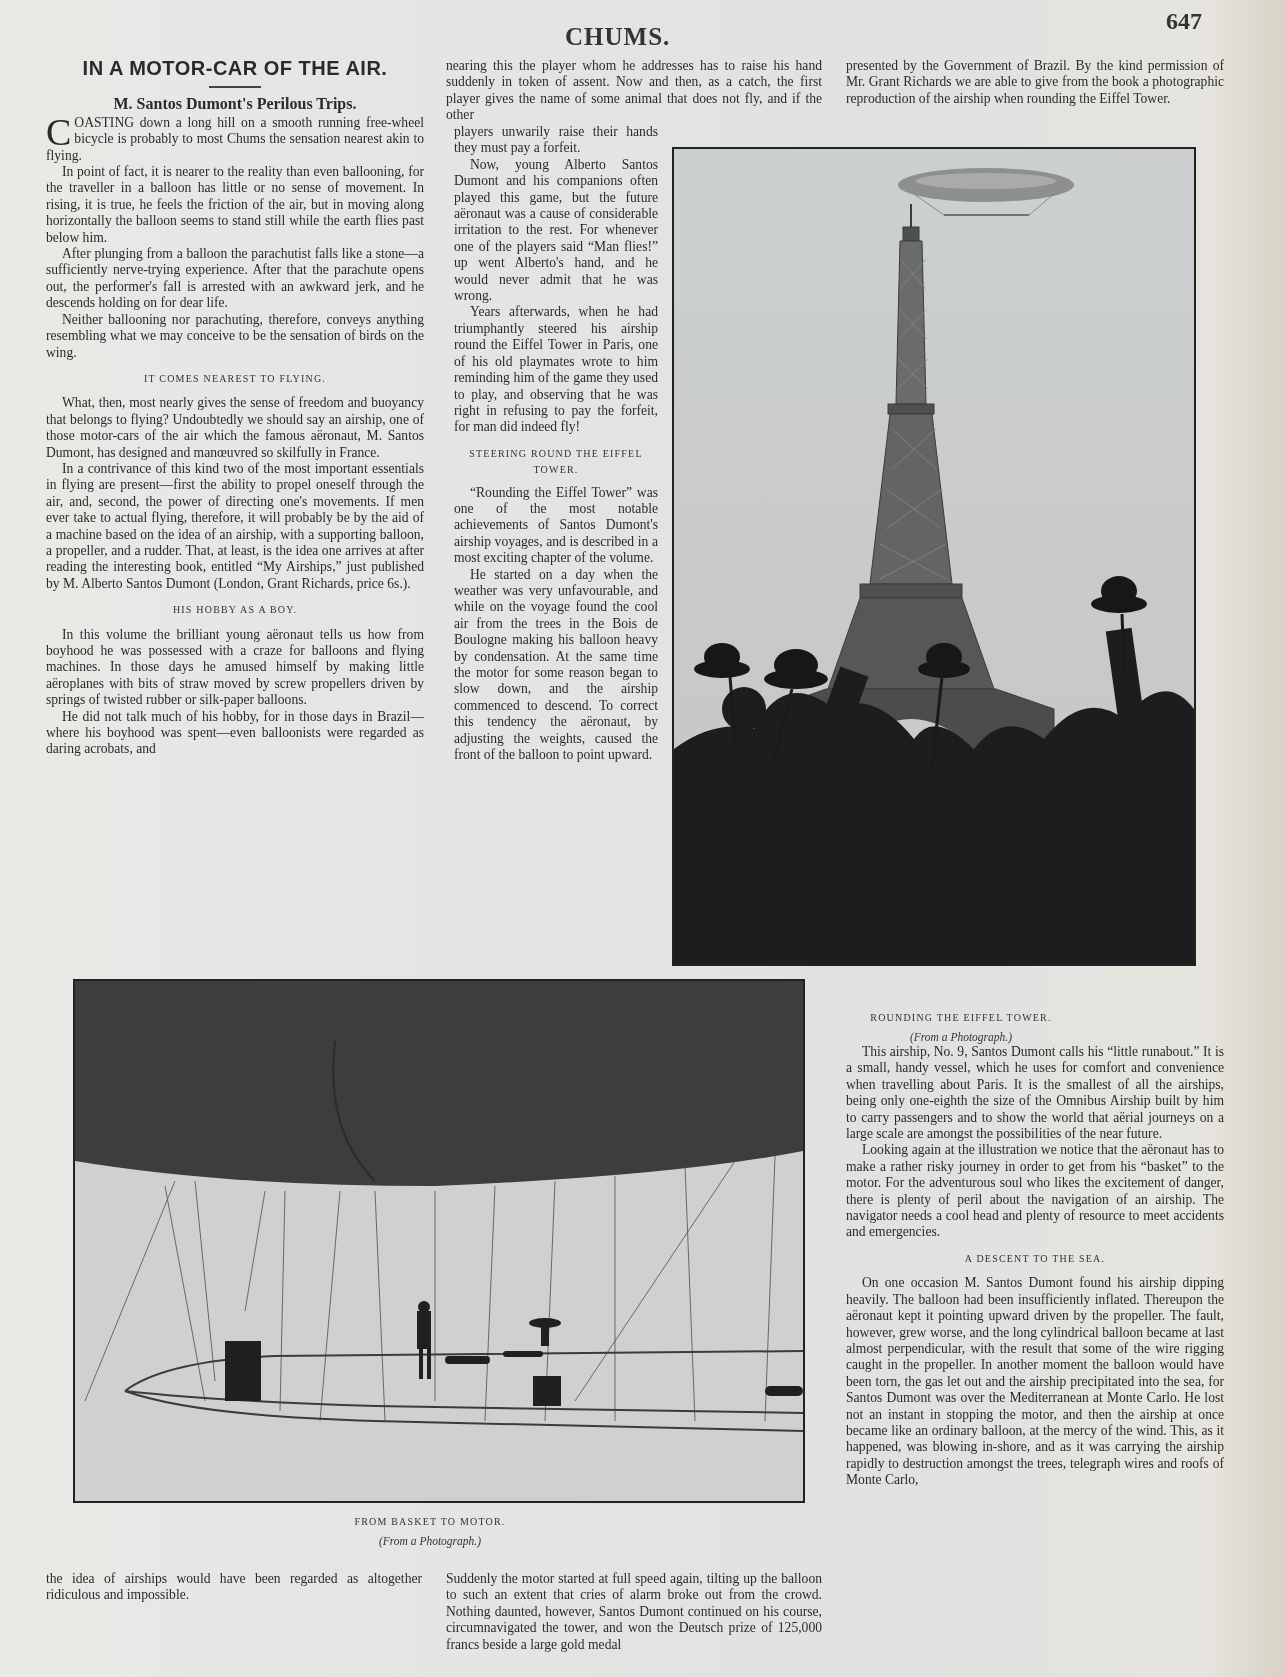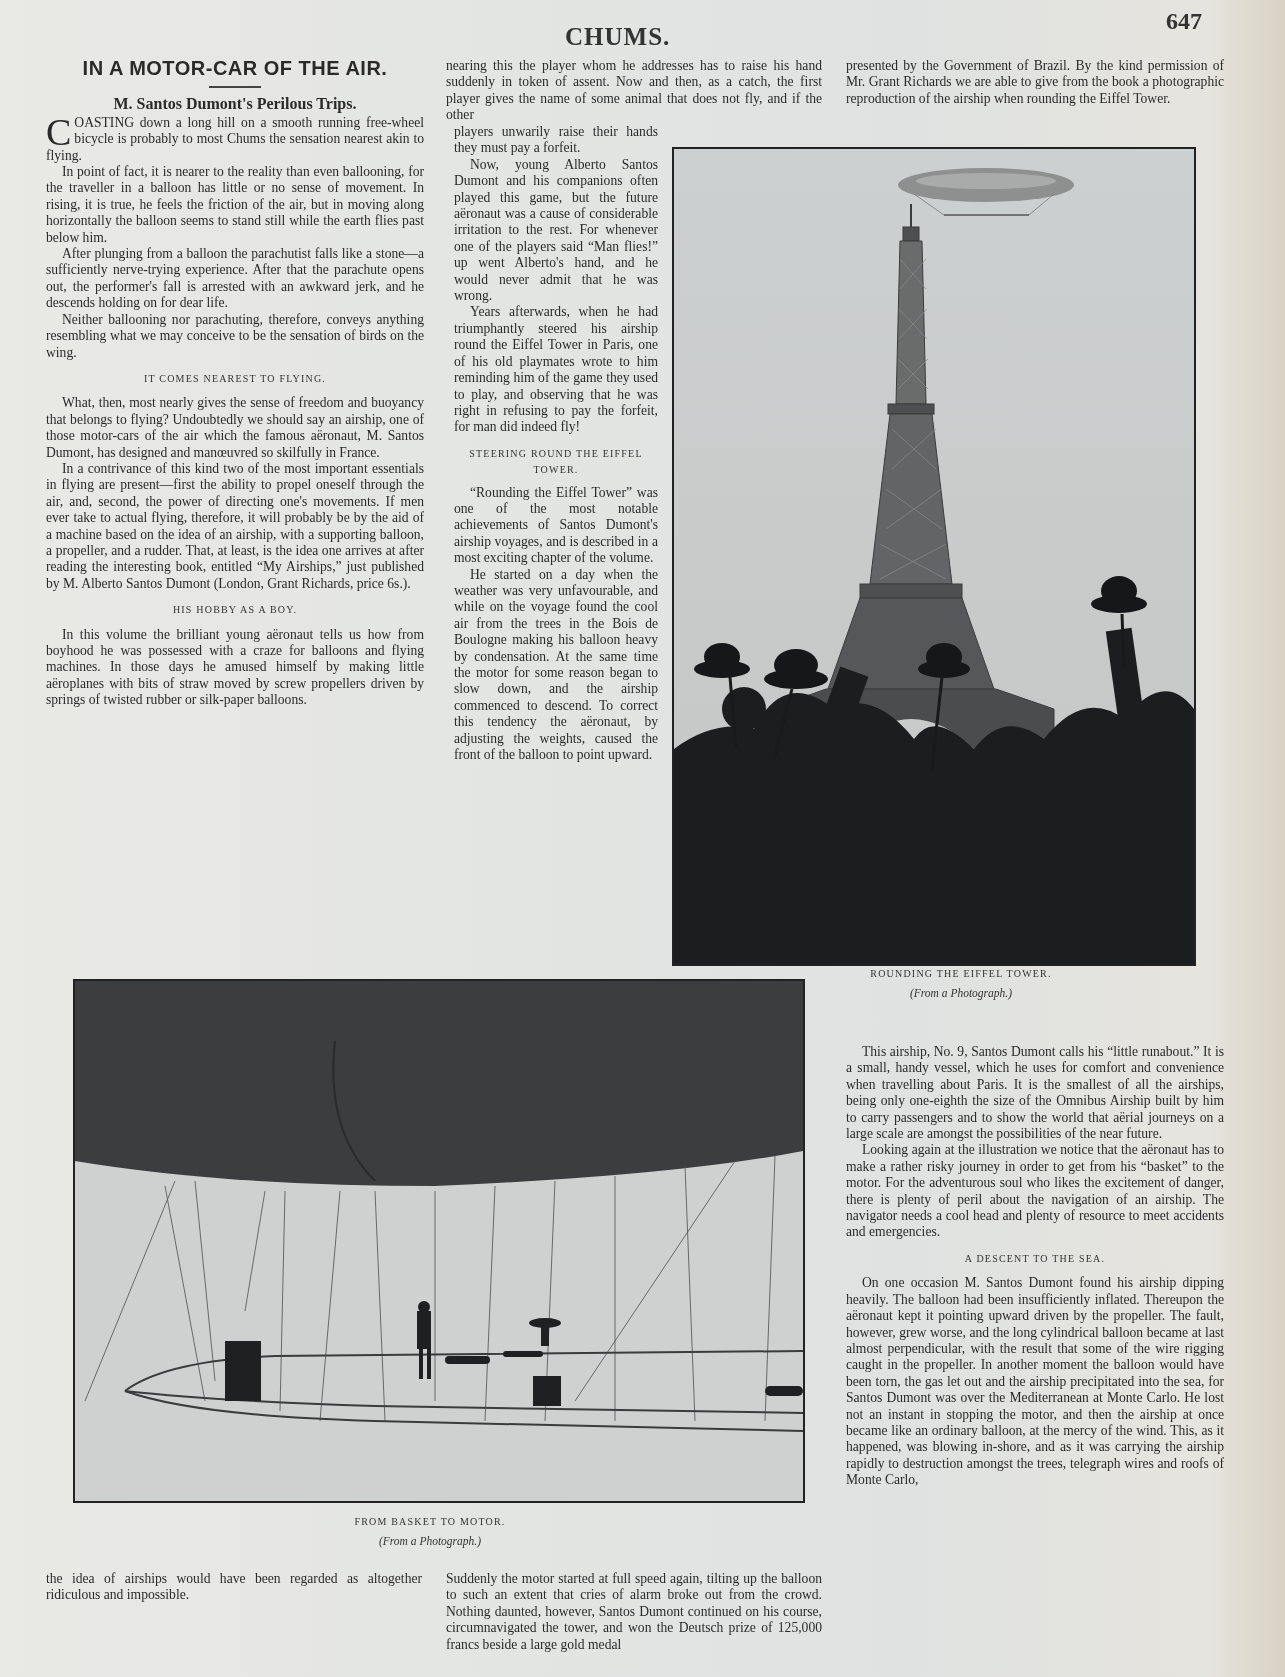--- a/index.html
+++ b/index.html
@@ -68,20 +68,21 @@
     <span class="dropcap">C</span><span>OASTING down a long hill on a smooth running free-wheel bicycle is probably to most Chums the sensation nearest akin to flying.</span>
   </p>
   <p>In point of fact, it is nearer to the reality than even ballooning, for the traveller in a balloon has little or no sense of movement. In rising, it is true, he feels the friction of the air, but in moving along horizontally the balloon seems to stand still while the earth flies past below him.</p>
   <p>After plunging from a balloon the parachutist falls like a stone—a sufficiently nerve-trying experience. After that the parachute opens out, the performer's fall is arrested with an awkward jerk, and he descends holding on for dear life.</p>
   <p>Neither ballooning nor parachuting, therefore, conveys anything resembling what we may conceive to be the sensation of birds on the wing.</p>
   <div class="section-head">It comes nearest to flying.</div>
   <p>What, then, most nearly gives the sense of freedom and buoyancy that belongs to flying? Undoubtedly we should say an airship, one of those motor-cars of the air which the famous aëronaut, M. Santos Dumont, has designed and manœuvred so skilfully in France.</p>
   <p>In a contrivance of this kind two of the most important essentials in flying are present—first the ability to propel oneself through the air, and, second, the power of directing one's movements. If men ever take to actual flying, therefore, it will probably be by the aid of a machine based on the idea of an airship, with a supporting balloon, a propeller, and a rudder. That, at least, is the idea one arrives at after reading the interesting book, entitled “My Airships,” just published by M. Alberto Santos Dumont (London, Grant Richards, price 6s.).</p>
   <div class="section-head">His hobby as a boy.</div>
   <p>In this volume the brilliant young aëronaut tells us how from boyhood he was possessed with a craze for balloons and flying machines. In those days he amused himself by making little aëroplanes with bits of straw moved by screw propellers driven by springs of twisted rubber or silk-paper balloons.</p>
+  <p>He did not talk much of his hobby, for in those days in Brazil—where his boyhood was spent—even balloonists were regarded as daring acrobats, and</p>
 </div>
 
 <div class="col" style="left:446px; top:58px; width:376px;">
   <p class="noindent">nearing this the player whom he addresses has to raise his hand suddenly in token of assent. Now and then, as a catch, the first player gives the name of some animal that does not fly, and if the other</p>
 </div>
 <div class="col" style="left:454px; top:124px; width:204px;">
   <p class="noindent">players unwarily raise their hands they must pay a forfeit.</p>
   <p>Now, young Alberto Santos Dumont and his companions often played this game, but the future aëronaut was a cause of considerable irritation to the rest. For whenever one of the players said “Man flies!” up went Alberto's hand, and he would never admit that he was wrong.</p>
   <p>Years afterwards, when he had triumphantly steered his airship round the Eiffel Tower in Paris, one of his old playmates wrote to him reminding him of the game they used to play, and observing that he was right in refusing to pay the forfeit, for man did indeed fly!</p>
   <div class="section-head" style="margin:10px 6px 6px;">Steering round the Eiffel Tower.</div>
@@ -149,21 +150,21 @@
     </g>
     <g stroke="#1a1a1a" stroke-width="3">
       <line x1="56" y1="528" x2="62" y2="600"></line>
       <line x1="118" y1="540" x2="100" y2="610"></line>
       <line x1="268" y1="528" x2="258" y2="620"></line>
       <line x1="448" y1="465" x2="450" y2="520"></line>
     </g>
   </svg>
 </div>
 
-<div class="caption" style="left:846px; top:968px; width:230px;">
+<div class="caption" style="left:846px; top:1012px; width:230px;">
   <div class="caption-title" style="text-transform:uppercase;">Rounding the Eiffel Tower.</div>
   <div class="caption-credit">(From a Photograph.)</div>
 </div>
 
 <div class="col" style="left:846px; top:1044px; width:378px;">
   <p>This airship, No. 9, Santos Dumont calls his “little runabout.” It is a small, handy vessel, which he uses for comfort and convenience when travelling about Paris. It is the smallest of all the airships, being only one-eighth the size of the Omnibus Airship built by him to carry passengers and to show the world that aërial journeys on a large scale are amongst the possibilities of the near future.</p>
   <p>Looking again at the illustration we notice that the aëronaut has to make a rather risky journey in order to get from his “basket” to the motor. For the adventurous soul who likes the excitement of danger, there is plenty of peril about the navigation of an airship. The navigator needs a cool head and plenty of resource to meet accidents and emergencies.</p>
   <div class="section-head">A descent to the sea.</div>
   <p>On one occasion M. Santos Dumont found his airship dipping heavily. The balloon had been insufficiently inflated. Thereupon the aëronaut kept it pointing upward driven by the propeller. The fault, however, grew worse, and the long cylindrical balloon became at last almost perpendicular, with the result that some of the wire rigging caught in the propeller. In another moment the balloon would have been torn, the gas let out and the airship precipitated into the sea, for Santos Dumont was over the Mediterranean at Monte Carlo. He lost not an instant in stopping the motor, and then the airship at once became like an ordinary balloon, at the mercy of the wind. This, as it happened, was blowing in-shore, and as it was carrying the airship rapidly to destruction amongst the trees, telegraph wires and roofs of Monte Carlo,</p>
 </div>

